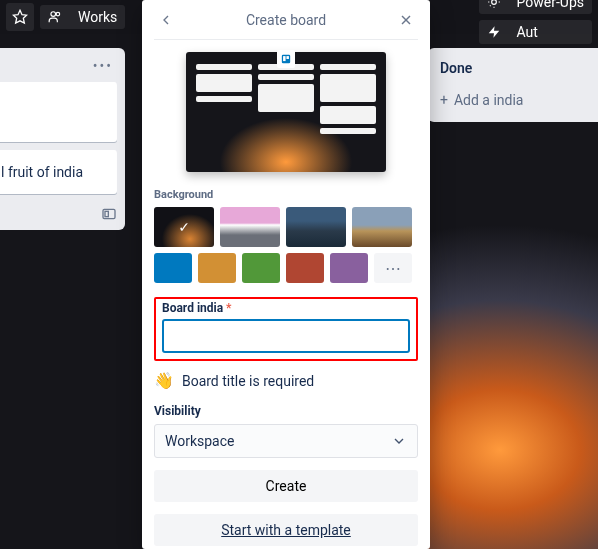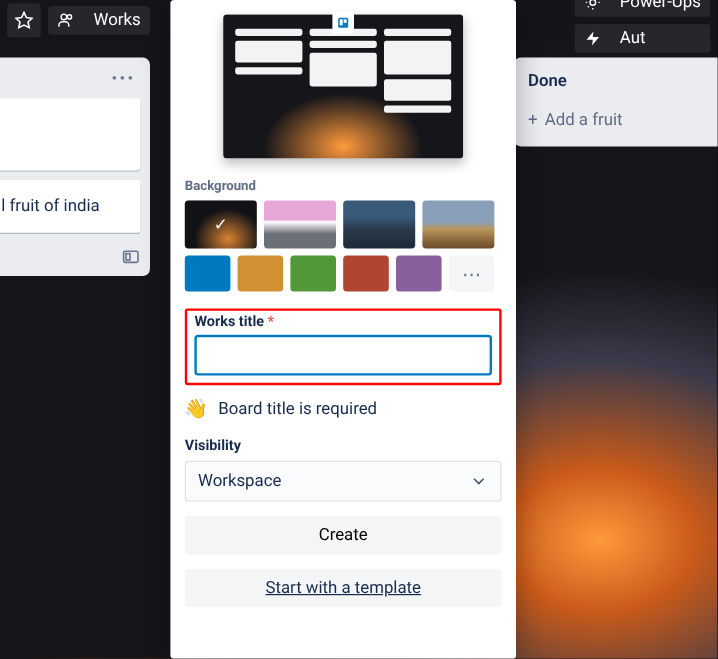--- a/index.html
+++ b/index.html
@@ -125,25 +125,39 @@
           <rect x="6" y="8" width="5" height="8"></rect>
         </svg>
     </span>
   </div>
 </div>
 
 <div class="list-right">
   <div style="font-weight:600; padding:4px 4px 10px;">Done</div>
   <div class="addcard">
     <span>+</span>
-    <span>Add a fruit</span>
+    <span>Add a india</span>
   </div>
 </div>
 
 <div class="popover">
+  <div class="pop-head">
+    <div class="icon-btn">
+      <svg width="16" height="16" viewBox="0 0 24 24" fill="none" stroke="#6b778c" stroke-width="2">
+          <polyline points="15 18 9 12 15 6"></polyline>
+        </svg>
+    </div>
+    <div class="title">Create board</div>
+    <div class="icon-btn">
+      <svg width="16" height="16" viewBox="0 0 24 24" fill="none" stroke="#6b778c" stroke-width="2">
+          <line x1="18" y1="6" x2="6" y2="18"></line>
+          <line x1="6" y1="6" x2="18" y2="18"></line>
+        </svg>
+    </div>
+  </div>
 
   <div class="preview-wrap">
     <div class="preview">
       <div class="trello-badge">
         <svg width="10" height="10" viewBox="0 0 24 24" fill="#0079bf">
             <rect x="2" y="2" width="20" height="20" rx="3"></rect>
             <rect x="5" y="5" width="6" height="12" fill="#fff"></rect>
             <rect x="13" y="5" width="6" height="7" fill="#fff"></rect>
           </svg>
       </div>
@@ -178,21 +192,21 @@
     <div class="bg-color" style="background: rgb(0, 121, 191);"></div>
       <div class="bg-color" style="background: rgb(210, 144, 52);"></div>
       <div class="bg-color" style="background: rgb(81, 152, 57);"></div>
       <div class="bg-color" style="background: rgb(176, 70, 50);"></div>
       <div class="bg-color" style="background: rgb(137, 96, 158);"></div>
       <div class="bg-more">⋯</div>
   </div>
 
   <div class="field-block">
     <div class="field-label">
-      <span>Works title</span><span class="req"> *</span>
+      <span>Board india</span><span class="req"> *</span>
     </div>
     <input class="title-input" type="text" value="" style="">
   </div>
 
   <div class="hint">
     <span class="wave">👋</span>
     <span>Board title is required</span>
   </div>
 
   <div class="section-label" style="font-size:12px; color:#172b4d;">Visibility</div>

